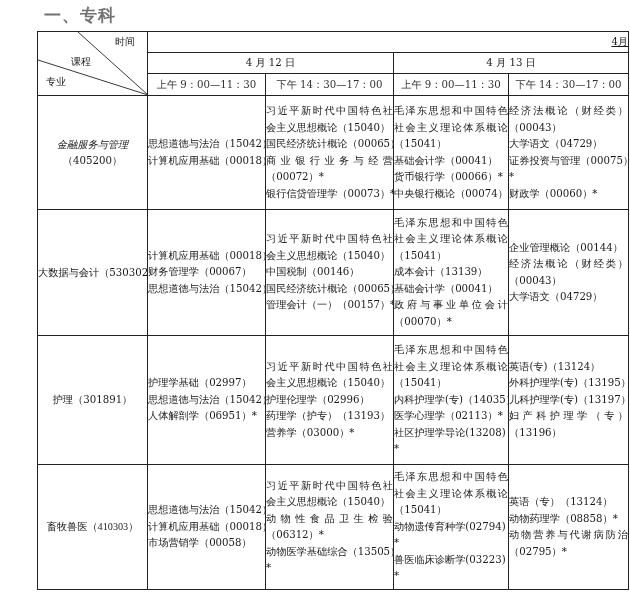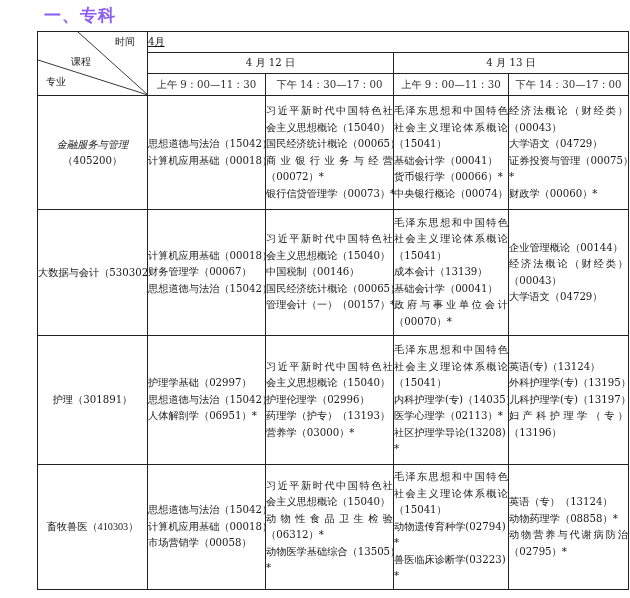--- a/index.html
+++ b/index.html
@@ -5,37 +5,37 @@
     html, body { margin: 0; padding: 0; background: #ffffff; }
     body {
       width: 630px; height: 598px; position: relative; overflow: hidden;
       font-family: "DejaVu Serif", "Liberation Serif", serif;
       color: #1a1a1a;
     }
     .section-title {
       position: absolute; left: 44px; top: 4px;
       font-family: "DejaVu Sans", "Liberation Sans", sans-serif;
       font-size: 17px; font-weight: bold; letter-spacing: 1px;
-      color: #8b5cf6;
+      color: #737373;
     }
     table.schedule {
       position: absolute; left: 37px; top: 31px;
       border-collapse: collapse;
       table-layout: fixed;
       width: 591px;
       font-size: 10.2px;
     }
     table.schedule td, table.schedule th {
       border: 1px solid #222;
       padding: 0;
       font-weight: normal;
       vertical-align: middle;
     }
     table.schedule { border: 1.5px solid #444; }
-    .hdr-month { height: 20px; text-align: left; text-decoration: underline; }
+    .hdr-month { height: 20px; text-align: right; text-decoration: underline; }
     .hdr-date { height: 20px; text-align: center; }
     .hdr-slot { height: 21px; text-align: center; color: #333; }
     .diag-cell { position: relative; height: 63px; }
     .diag-cell svg { position: absolute; left: 0; top: 0; }
     .diag-lbl { position: absolute; font-size: 10px; color: #222; }
     .lbl-time { right: 12px; top: 3px; }
     .lbl-course { left: 33px; top: 23px; }
     .lbl-major { left: 8px; top: 43px; }
     .major-cell { text-align: center; line-height: 16px; padding: 0 2px; }
     .course-cell { padding: 0 1px 0 2px; line-height: 16.5px; }

